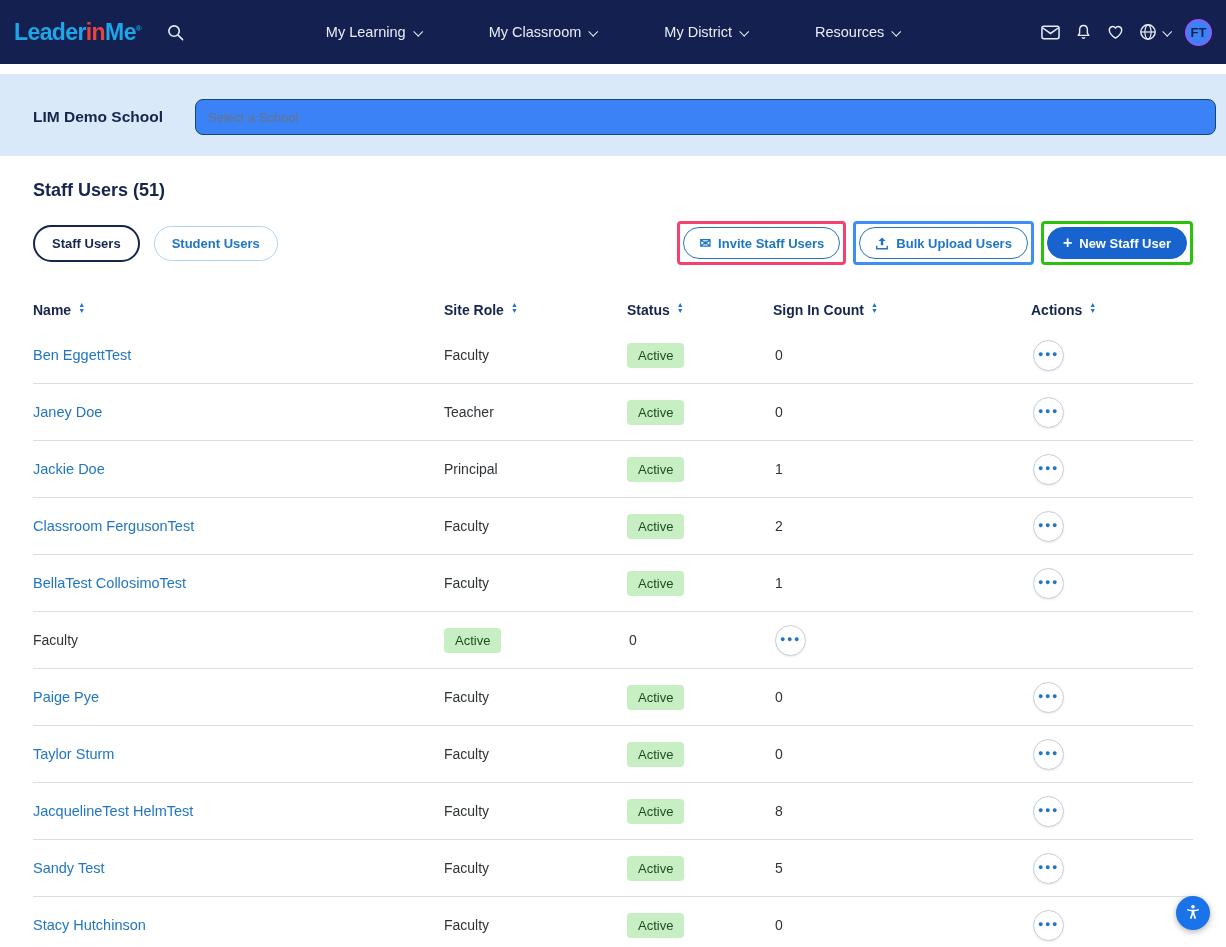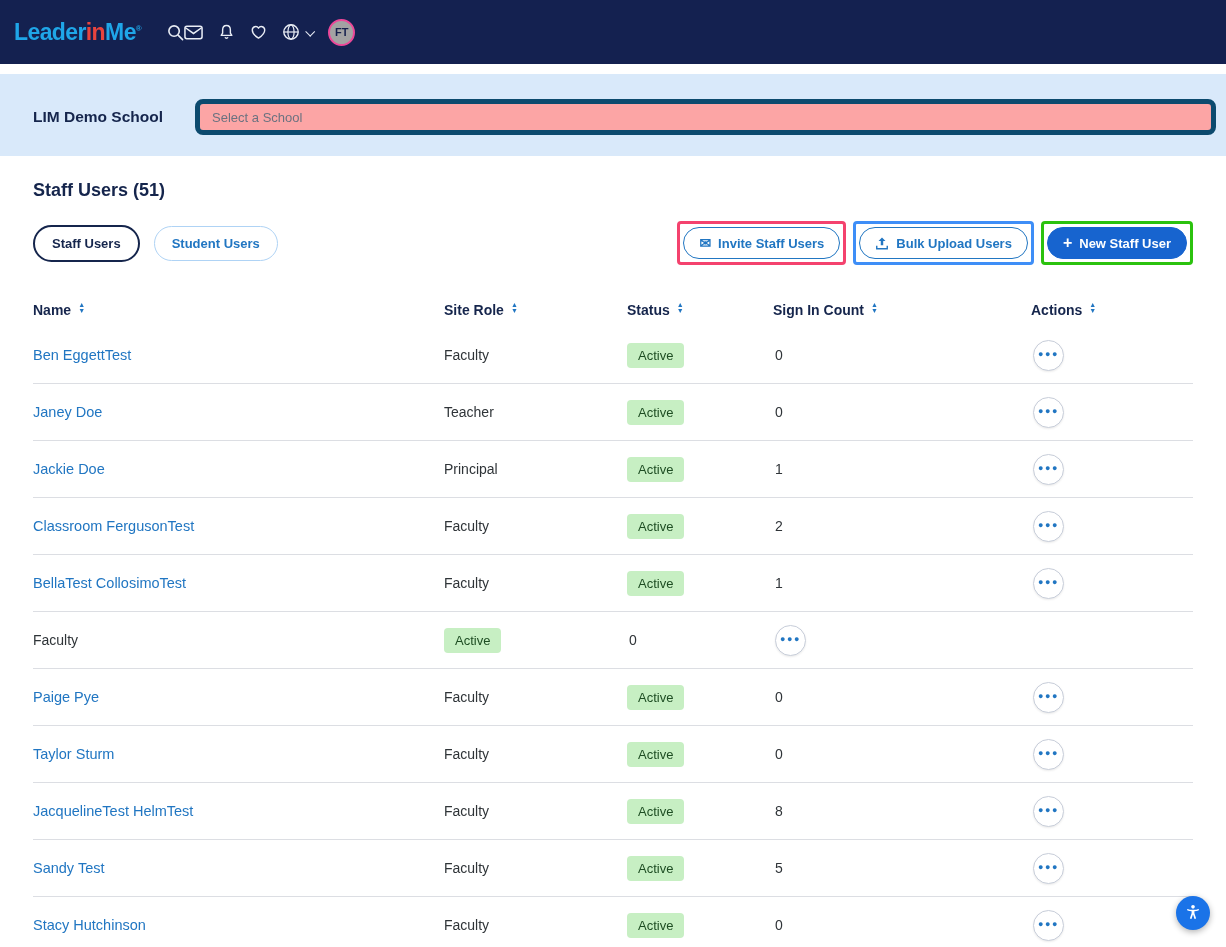--- a/index.html
+++ b/index.html
@@ -25,35 +25,35 @@
     cursor:pointer; white-space:nowrap;
   }
   .chev {
     width:7px; height:7px; border-right:1.8px solid #E9EDF5; border-bottom:1.8px solid #E9EDF5;
     transform:rotate(45deg) translateY(-1px); display:inline-block;
   }
   .nav-right { display:flex; align-items:center; gap:15px; }
   .nav-icon { display:flex; align-items:center; cursor:pointer; }
   .globe-wrap { display:flex; align-items:center; gap:6px; }
   .avatar {
-    width:27px; height:27px; border-radius:50%; background:#a3a3a3; color:#16214E;
-    font-size:11px; font-weight:bold; display:flex; align-items:center; justify-content:center;
-    border:2px solid #ec4899; cursor:pointer;
+    width:27px; height:27px; border-radius:50%; background:#3b82f6; color:#16214E;
+    font-size:13px; font-weight:bold; display:flex; align-items:center; justify-content:center;
+    border:2px solid #8b5cf6; cursor:pointer;
   }
 
   
   .gap-strip { height:10px; background:#fff; }
   .school-bar {
     background:#D9E9FA; height:82px; display:flex; align-items:center;
     padding:4px 10px 0 33px;
   }
   .school-name { font-size:15.5px; font-weight:bold; color:#15254C; white-space:nowrap; }
   .school-select {
-    flex:1; margin-left:32px; height:36px; border:5px solid #0c4a6e; border-radius:8px;
-    background:#fca5a5; padding:0 12px; font-size:13px; color:#333;
+    flex:1; margin-left:32px; height:36px; border:1px solid #0c4a6e; border-radius:8px;
+    background:#3b82f6; padding:0 12px; font-size:13px; color:#333;
     font-family:"Liberation Sans", sans-serif;
   }
   .school-select::placeholder { color:#6B7280; }
 
   
   .main { padding:0 33px; }
   .page-title { margin-top:24px; font-size:18px; font-weight:bold; color:#15254C; }
 
   .toolbar { display:flex; align-items:center; justify-content:space-between; margin-top:20px; }
   .tabs { display:flex; gap:14px; align-items:center; }
@@ -119,20 +119,38 @@
 <header class="navbar">
   <div class="logo">
     <span class="lg-blue">Leader</span><span class="lg-red">in</span><span class="lg-blue">Me</span><span class="lg-reg">®</span>
   </div>
   <div class="nav-search">
     <svg width="17" height="17" viewBox="0 0 18 18">
         <circle cx="7.5" cy="7.5" r="5.5" fill="none" stroke="#E9EDF5" stroke-width="1.7"></circle>
         <line x1="12" y1="12" x2="16.5" y2="16.5" stroke="#E9EDF5" stroke-width="1.7" stroke-linecap="round"></line>
       </svg>
   </div>
+  <nav class="nav-center">
+    <div class="nav-item">
+      <span>My Learning</span>
+      <span class="chev"></span>
+    </div>
+    <div class="nav-item">
+      <span>My Classroom</span>
+      <span class="chev"></span>
+    </div>
+    <div class="nav-item">
+      <span>My District</span>
+      <span class="chev"></span>
+    </div>
+    <div class="nav-item">
+      <span>Resources</span>
+      <span class="chev"></span>
+    </div>
+  </nav>
   <div class="nav-right">
     <span class="nav-icon">
       <svg width="19" height="15" viewBox="0 0 20 15">
           <rect x="1" y="1" width="18" height="13" rx="2" fill="none" stroke="#E9EDF5" stroke-width="1.6"></rect>
           <path d="M1.5 2.5 10 8.5 18.5 2.5" fill="none" stroke="#E9EDF5" stroke-width="1.6"></path>
         </svg>
     </span>
     <span class="nav-icon">
       <svg width="17" height="18" viewBox="0 0 18 18">
           <path d="M9 2.2 C6.4 2.2 4.9 4.4 4.9 6.9 v3.3 L3.4 12.6 h11.2 L13.1 10.2 V6.9 c0-2.5-1.5-4.7-4.1-4.7z" stroke="#E9EDF5" fill="none" stroke-width="1.5" stroke-linejoin="round"></path>

